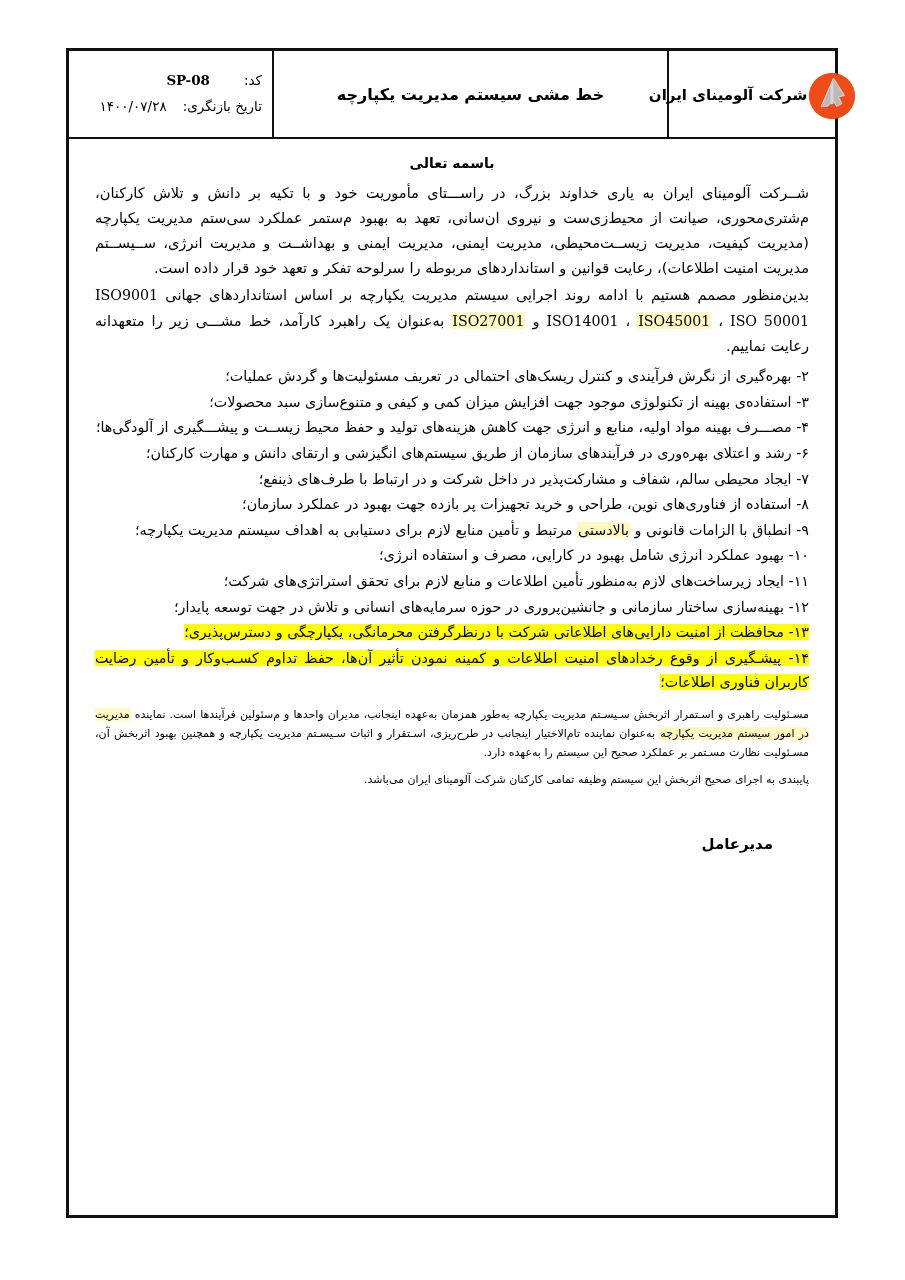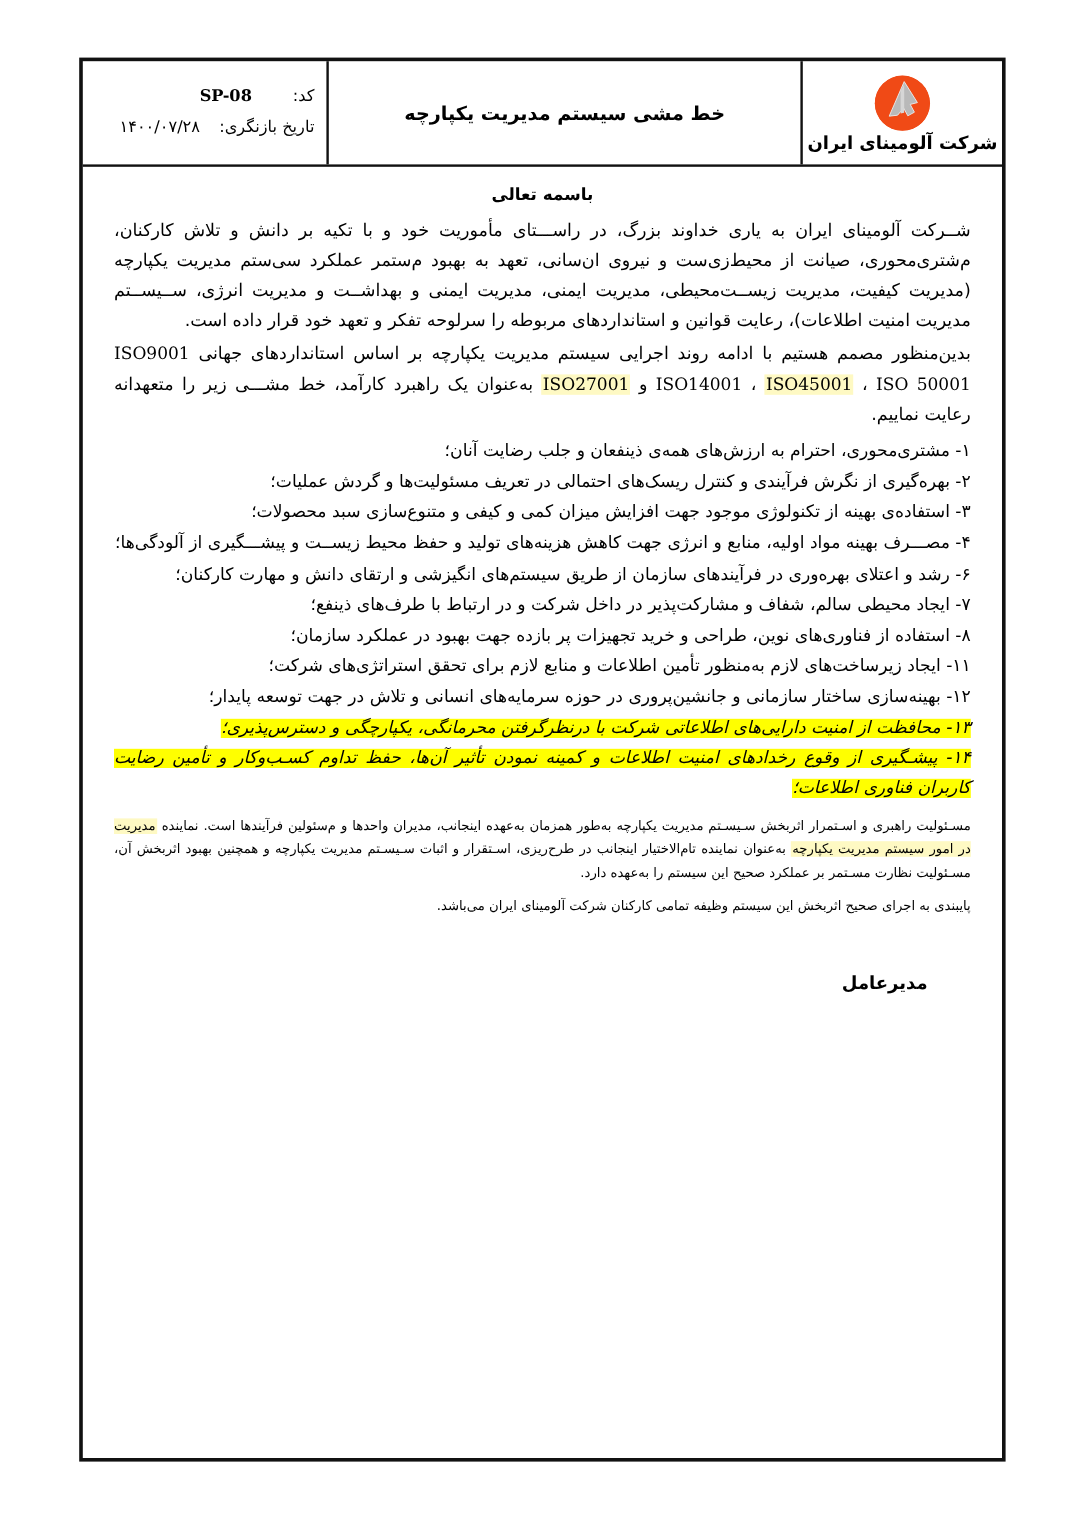--- a/index.html
+++ b/index.html
@@ -41,21 +41,21 @@
   .hdr-cell {
     box-sizing: border-box;
     display: flex;
     align-items: center;
     justify-content: center;
   }
   
   .hdr-logo {
     width: 168px;
     border-left: 2px solid #111111;
-    flex-direction: column;
+    flex-direction: row;
     gap: 2px;
     padding-top: 3px;
   }
   .hdr-title {
     flex: 1 1 auto;
     border-left: 2px solid #111111;
   }
   .hdr-meta {
     width: 203px;
     flex-direction: column;
@@ -159,21 +159,20 @@
     text-align: justify;
     display: block;
     position: relative;
     padding-right: 0;
   }
   ol.policy-list li .li-num {
     font-size: 14.3px;
   }
   ol.policy-list li.hl-row {
     background: transparent;
-    font-style: italic;
   }
   ol.policy-list li.hl-row .li-inner {
     background: #FFFF00;
     box-decoration-break: clone;
     -webkit-box-decoration-break: clone;
   }
 
   .closing {
     margin-top: 10px;
   }
@@ -232,27 +231,28 @@
 
   <div class="doc-body">
 
     <div class="basmala">باسمه تعالی</div>
 
     <p class="para">شــرکت آلومینای ایران به یاری خداوند بزرگ، در راســـتای مأموریت خود و با تکیه بر دانش و تلاش کارکنان، م‌شتری‌محوری، صیانت از محیط‌زی‌ست و نیروی ان‌سانی، تعهد به بهبود م‌ستمر عملکرد سی‌ستم مدیریت یکپارچه (مدیریت کیفیت، مدیریت زیســت‌محیطی، مدیریت ایمنی، مدیریت ایمنی و بهداشــت و مدیریت انرژی، ســیســتم مدیریت امنیت اطلاعات)، رعایت قوانین و استانداردهای مربوطه را سرلوحه تفکر و تعهد خود قرار داده است.</p>
 
     <p class="para"><span>بدین‌منظور مصمم هستیم با ادامه روند اجرایی سیستم مدیریت یکپارچه بر اساس استانداردهای جهانی </span><span class="iso-run">ISO9001</span><span> </span><span class="iso-run">ISO14001</span><span> ، </span><mark class="hl"><span class="iso-run">ISO45001</span></mark><span> ، </span><span class="iso-run">ISO 50001</span><span> و </span><mark class="hl"><span class="iso-run">ISO27001</span></mark><span> به‌عنوان یک راهبرد کارآمد، خط مشـــی زیر را متعهدانه رعایت نماییم.</span></p>
 
     <ol class="policy-list" id="policy-list">
-        <li><span class="li-inner"><span class="li-num">۱-</span>&nbsp;<span>مشتری‌محوری، احترام به ارزش‌های همه‌ی ذینفعان و جلب رضایت آنان؛</span></span></li>
         <li><span class="li-inner"><span class="li-num">۲-</span>&nbsp;<span>بهره‌گیری از نگرش فرآیندی و کنترل ریسک‌های احتمالی در تعریف مسئولیت‌ها و گردش عملیات؛</span></span></li>
         <li><span class="li-inner"><span class="li-num">۳-</span>&nbsp;<span>استفاده‌ی بهینه از تکنولوژی موجود جهت افزایش میزان کمی و کیفی و متنوع‌سازی سبد محصولات؛</span></span></li>
         <li><span class="li-inner"><span class="li-num">۴-</span>&nbsp;<span>مصـــرف بهینه مواد اولیه، منابع و انرژی جهت کاهش هزینه‌های تولید و حفظ محیط زیســت و پیشـــگیری از آلودگی‌ها؛</span></span></li>
         <li><span class="li-inner"><span class="li-num">۶-</span>&nbsp;<span>رشد و اعتلای بهره‌وری در فرآیندهای سازمان از طریق سیستم‌های انگیزشی و ارتقای دانش و مهارت کارکنان؛</span></span></li>
         <li><span class="li-inner"><span class="li-num">۷-</span>&nbsp;<span>ایجاد محیطی سالم، شفاف و مشارکت‌پذیر در داخل شرکت و در ارتباط با طرف‌های ذینفع؛</span></span></li>
         <li><span class="li-inner"><span class="li-num">۸-</span>&nbsp;<span>استفاده از فناوری‌های نوین، طراحی و خرید تجهیزات پر بازده جهت بهبود در عملکرد سازمان؛</span></span></li>
+        <li><span class="li-inner"><span class="li-num">۹-</span>&nbsp;<span>انطباق با الزامات قانونی و <mark class="hl">بالادستی</mark> مرتبط و تأمین منابع لازم برای دستیابی به اهداف سیستم مدیریت یکپارچه؛</span></span></li>
+        <li><span class="li-inner"><span class="li-num">۱۰-</span>&nbsp;<span>بهبود عملکرد انرژی شامل بهبود در کارایی، مصرف و استفاده انرژی؛</span></span></li>
         <li><span class="li-inner"><span class="li-num">۱۱-</span>&nbsp;<span>ایجاد زیرساخت‌های لازم به‌منظور تأمین اطلاعات و منابع لازم برای تحقق استراتژی‌های شرکت؛</span></span></li>
         <li><span class="li-inner"><span class="li-num">۱۲-</span>&nbsp;<span>بهینه‌سازی ساختار سازمانی و جانشین‌پروری در حوزه سرمایه‌های انسانی و تلاش در جهت توسعه پایدار؛</span></span></li>
         <li class="hl-row"><span class="li-inner"><span class="li-num">۱۳-</span>&nbsp;<span>محافظت از امنیت دارایی‌های اطلاعاتی شرکت با درنظرگرفتن محرمانگی، یکپارچگی و دسترس‌پذیری؛</span></span></li>
         <li class="hl-row"><span class="li-inner"><span class="li-num">۱۴-</span>&nbsp;<span>پیشـگیری از وقوع رخدادهای امنیت اطلاعات و کمینه نمودن تأثیر آن‌ها، حفظ تداوم کسـب‌وکار و تأمین رضایت کاربران فناوری اطلاعات؛</span></span></li>
       </ol>
 
     <div class="closing">
       <p><span>مسـئولیت راهبری و اسـتمرار اثربخش سـیسـتم مدیریت یکپارچه به‌طور همزمان به‌عهده اینجانب، مدیران واحدها و م‌سئولین فرآیندها است. نماینده </span><mark class="hl"><span>مدیریت در امور سیستم مدیریت یکپارچه</span></mark><span> به‌عنوان نماینده تام‌الاختیار اینجانب در طرح‌ریزی، اسـتقرار و اثبات سـیسـتم مدیریت یکپارچه و همچنین بهبود اثربخش آن، مسـئولیت نظارت مسـتمر بر عملکرد صحیح این سیستم را به‌عهده دارد.</span></p>
       <p class="final-note">پایبندی به اجرای صحیح اثربخش این سیستم وظیفه تمامی کارکنان شرکت آلومینای ایران می‌باشد.</p>
       <div class="signature">مدیرعامل</div>

